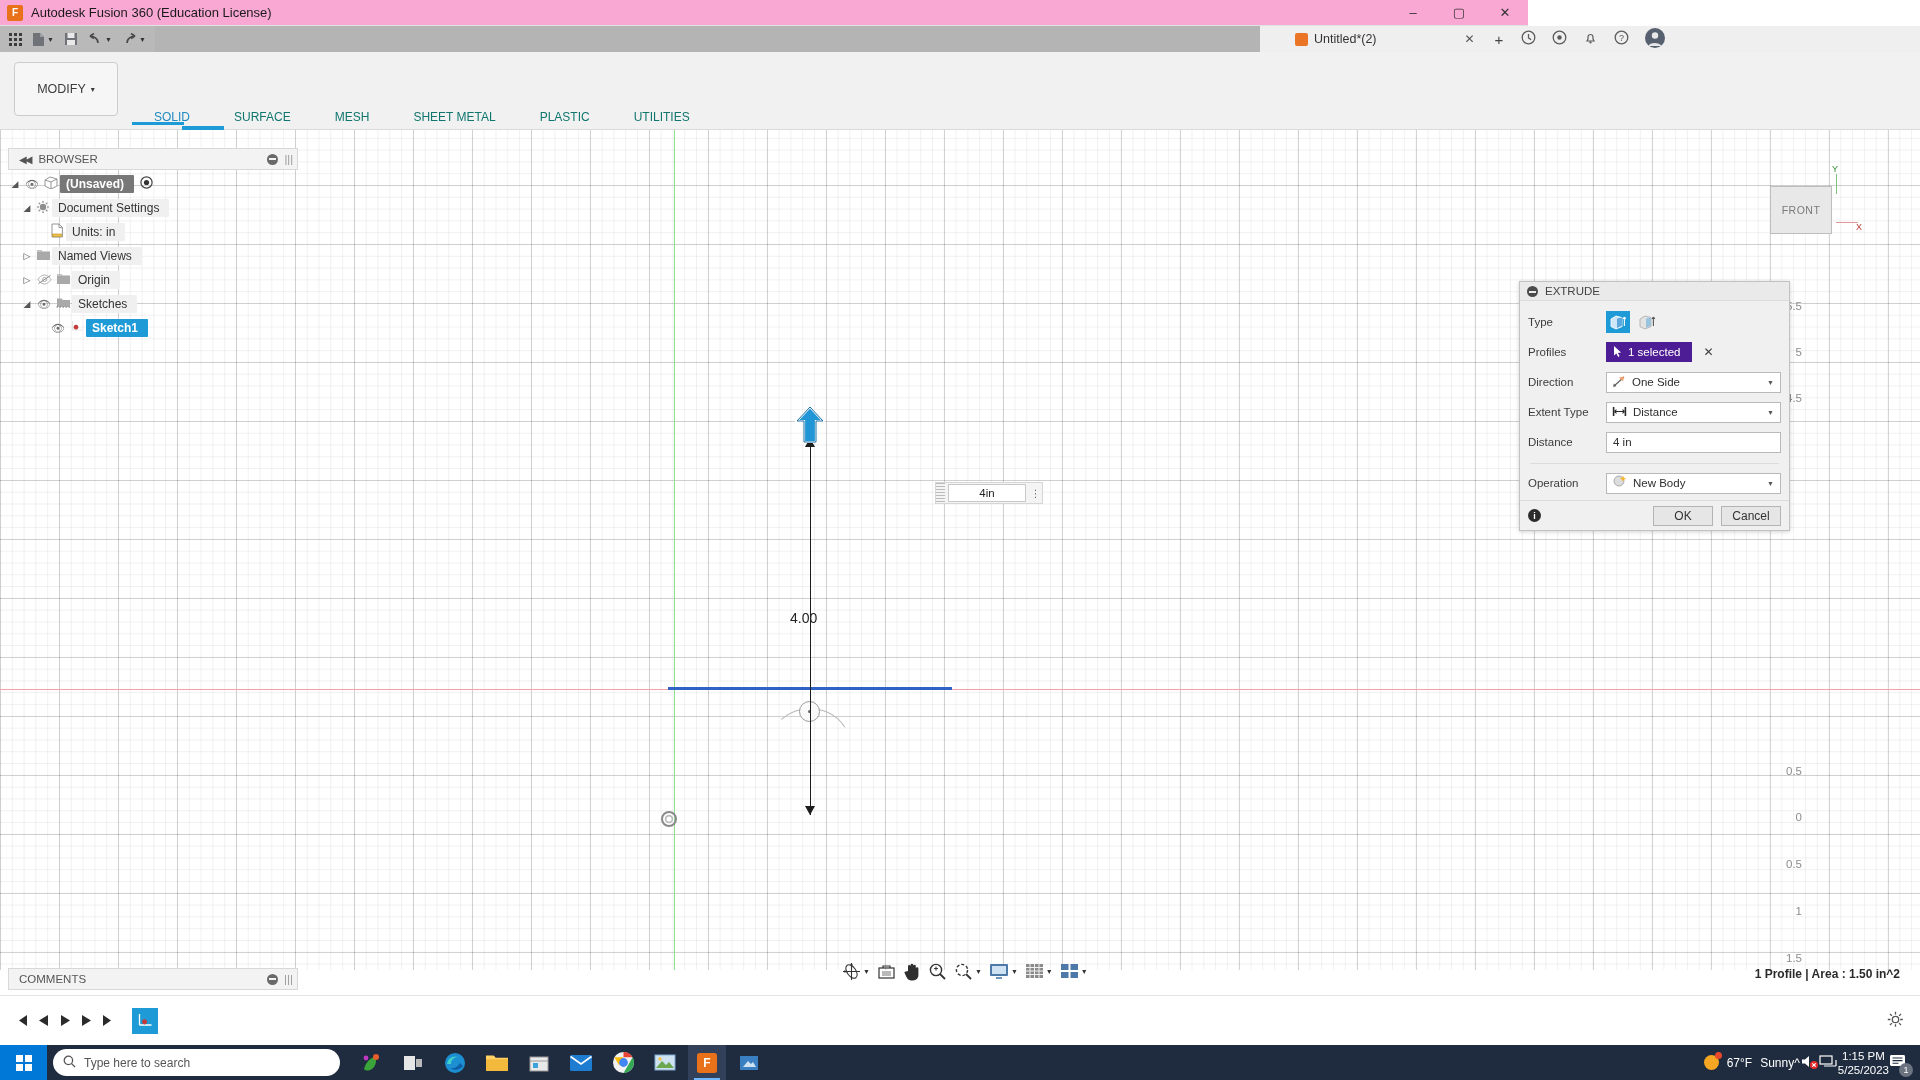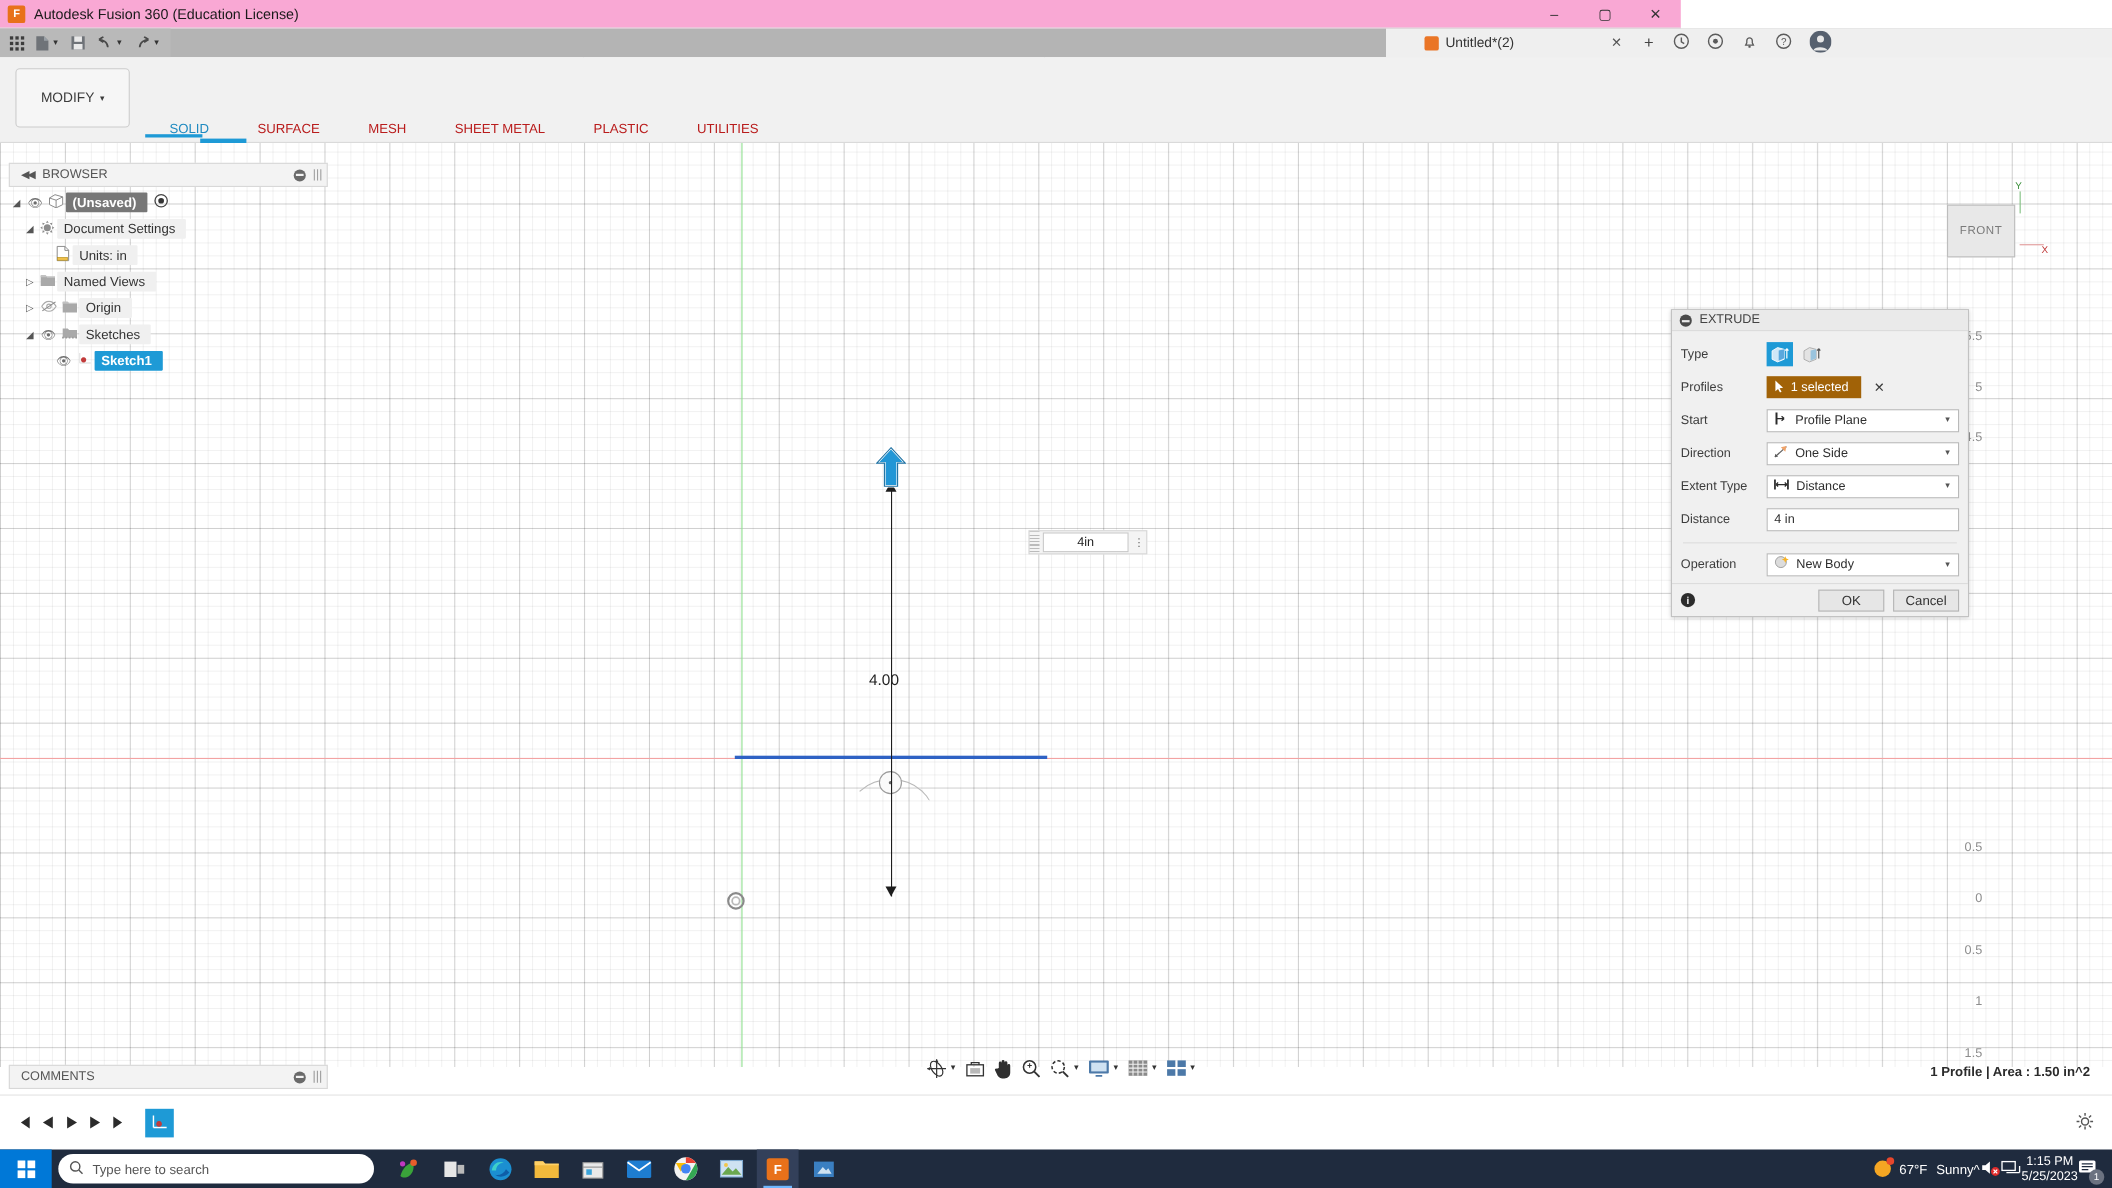--- a/index.html
+++ b/index.html
@@ -59,21 +59,21 @@
     background:#f1f1f1; border-bottom:1px solid #dadada;
   }
   .design-btn {
     position:absolute; left:14px; top:10px; width:104px; height:54px;
     border:1px solid #ccc; border-radius:4px; background:#f6f6f6;
     display:flex; align-items:center; justify-content:center; font-size:12.5px;
   }
   .design-btn span.caret { font-size:8px; margin-left:5px; }
 
   .tabrow { position:absolute; left:132px; top:58px; display:flex; }
-  .rtab { font-size:12px; color:#b91c1c; padding:0 22px; cursor:default; }
+  .rtab { font-size:12px; color:#0f766e; padding:0 22px; cursor:default; }
   .rtab.active { color:#1f8ac0; font-weight:normal; }
 
   .panels { position:absolute; left:132px; top:74px; height:56px; display:flex; align-items:flex-start; }
   .panel { display:flex; flex-direction:column; align-items:center; padding:0 6px; position:relative; height:56px;}
   .panel + .panel::before{
     content:""; position:absolute; left:0; top:4px; width:1px; height:44px; background:#dcdcdc;
   }
   .panel-icons { display:flex; align-items:flex-start; gap:2px; height:40px; }
   .panel-label { font-size:10.5px; color:#4a4a4a; margin-top:1px; }
   .pi { width:42px; height:40px; display:flex; align-items:center; justify-content:center; position:relative; }
@@ -182,21 +182,21 @@
      background:#eaeaea; border-bottom:1px solid #dcdcdc; color:#444; }
   .dlg-min { width:11px;height:11px;border-radius:50%;background:#4a4a4a;position:relative;flex:none;}
   .dlg-min::after{content:"";position:absolute;left:2px;top:5px;width:7px;height:2px;background:#eaeaea;}
   .dlg-body { padding:6px 8px 2px 8px; }
   .drow { display:flex; align-items:center; height:30px; }
   .dlabel { width:78px; color:#3c3c3c; flex:none; }
   .typebtns { display:flex; gap:5px; }
   .tbtn { width:24px;height:22px; display:flex;align-items:center;justify-content:center; }
   .tbtn.on { background:#1e9ad6; }
   .profile-chip {
-    background:#a16207; color:#fff; height:20px; display:flex; align-items:center; gap:5px;
+    background:#4c1d95; color:#fff; height:20px; display:flex; align-items:center; gap:5px;
     padding:0 12px 0 7px; font-size:11.5px;
   }
   .chip-x { margin-left:11px; color:#3c3c3c; font-size:12px; }
   .dselect {
     flex:1; height:21px; background:#fff; border:1px solid #b9b9b9;
     display:flex; align-items:center; gap:6px; padding-left:5px; position:relative; color:#2e2e2e;
   }
   .dselect .caret { position:absolute; right:6px; font-size:7px; color:#555; }
   .dinput { flex:1; height:21px; background:#fff; border:1px solid #b9b9b9;
      display:flex; align-items:center; padding-left:6px; color:#2e2e2e;}
@@ -783,33 +783,20 @@
           <span>
             <svg width="10" height="12" viewBox="0 0 10 12">
                 <path d="M1 1l7 6.6-3.2.3 1.8 3.2-1.4.8-1.8-3.3L1 10.6z" fill="#fff"></path>
               </svg>
           </span>
           <span>1 selected</span>
         </span>
         <span class="chip-x">✕</span>
       </div>
 
-      <div class="drow">
-        <span class="dlabel">Start</span>
-        <span class="dselect">
-          <span>
-            <svg width="14" height="13" viewBox="0 0 14 13">
-                <path d="M3 1v11" stroke="#2b2b2b" stroke-width="1.8"></path>
-                <path d="M3 6.5h7M10 6.5l-2.4-2M10 6.5l-2.4 2" stroke="#2b2b2b" stroke-width="1.2" fill="none"></path>
-              </svg>
-          </span>
-          <span>Profile Plane</span>
-          <span class="caret">▼</span>
-        </span>
-      </div>
 
       <div class="drow">
         <span class="dlabel">Direction</span>
         <span class="dselect">
           <span>
             <svg width="14" height="13" viewBox="0 0 14 13">
                 <path d="M1.5 11.5L12 2" stroke="#5a5a5a" stroke-width="1.1"></path>
                 <path d="M12 1.5L7 2.6l4 4z" fill="#f0a36a"></path>
                 <path d="M1.5 11.5l.2-3 2.8 2.8z" fill="#5a5a5a"></path>
               </svg>

